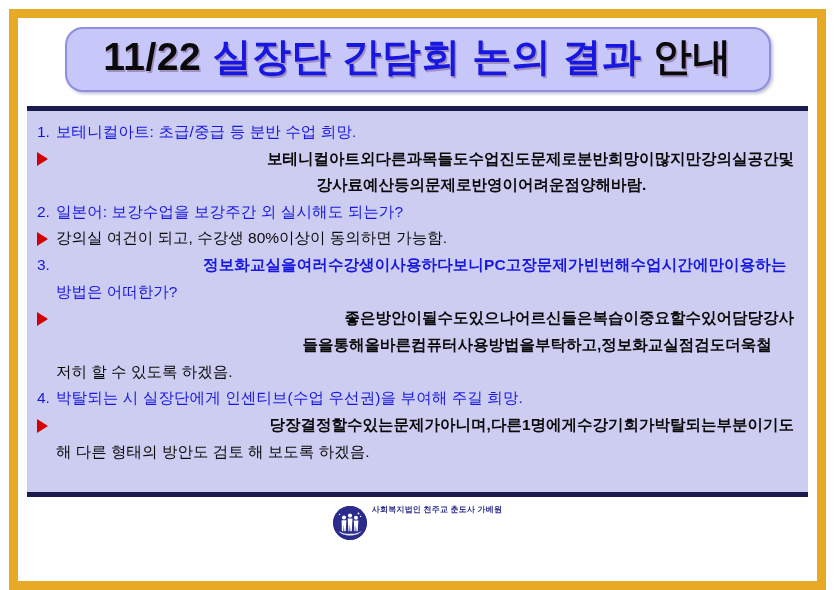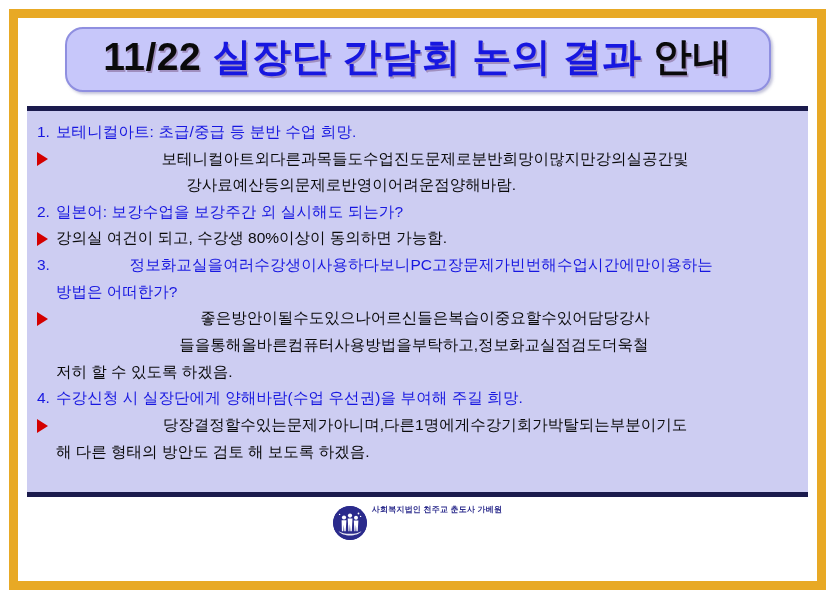--- a/index.html
+++ b/index.html
@@ -116,22 +116,23 @@
   
   .cont {
     padding-left: 19px;
   }
   .cont.blue .txt { color: #1717e0; }
   .cont.black .txt { color: #0a0a0a; }
 
   
   .justify {
     display: flex;
-    justify-content: center;
+    justify-content: flex-end;
     width: 100%;
+    font-weight: bold;
   }
   .justify > span { display: inline-block; }
 
   
   #footer {
     display: flex;
     justify-content: center;
     align-items: flex-end;
     margin-top: 9px;
   }
@@ -282,21 +283,21 @@
             <span>더욱</span>
             <span>철</span>
           </span>
         </div>
         <div class="line cont black">
           <span class="txt">저히 할 수 있도록 하겠음.</span>
         </div>
 
         <div class="line num-row">
           <span class="marker">4.</span>
-          <span class="txt">수강신청 시 실장단에게 양해바람(수업 우선권)을 부여해 주길 희망.</span>
+          <span class="txt">박탈되는 시 실장단에게 인센티브(수업 우선권)을 부여해 주길 희망.</span>
         </div>
         <div class="line arw-row">
           <span class="marker">
               <span class="tri"></span>
             </span>
           <span class="txt justify">
             <span>당장</span>
             <span>결정할</span>
             <span>수</span>
             <span>있는</span>

